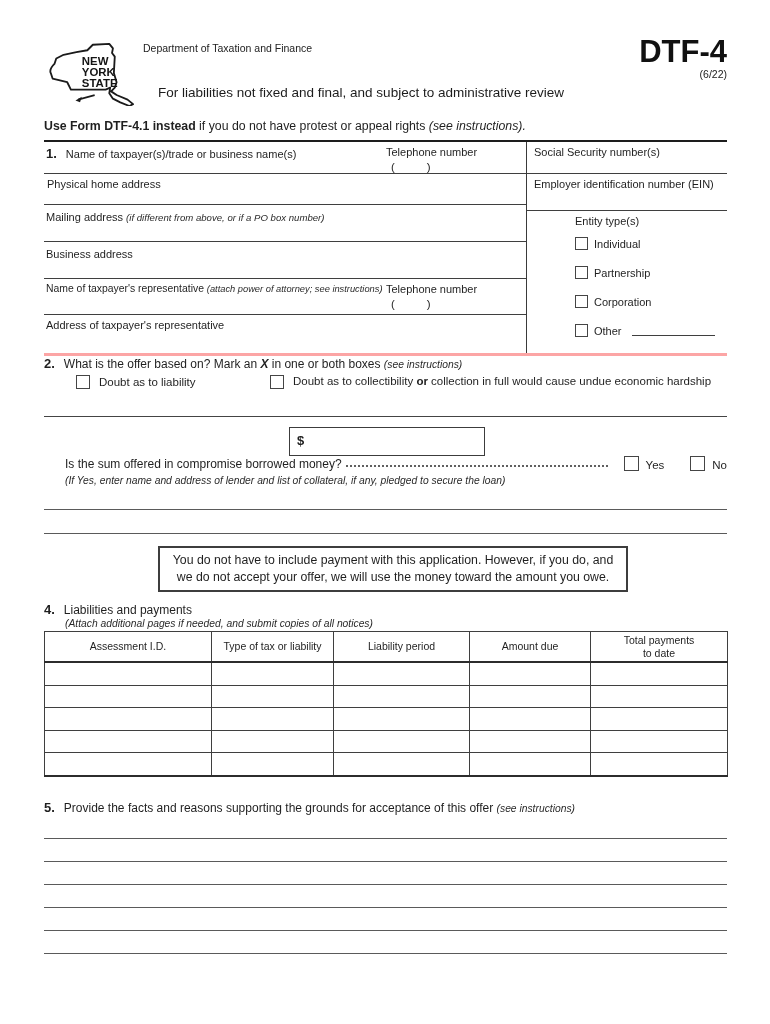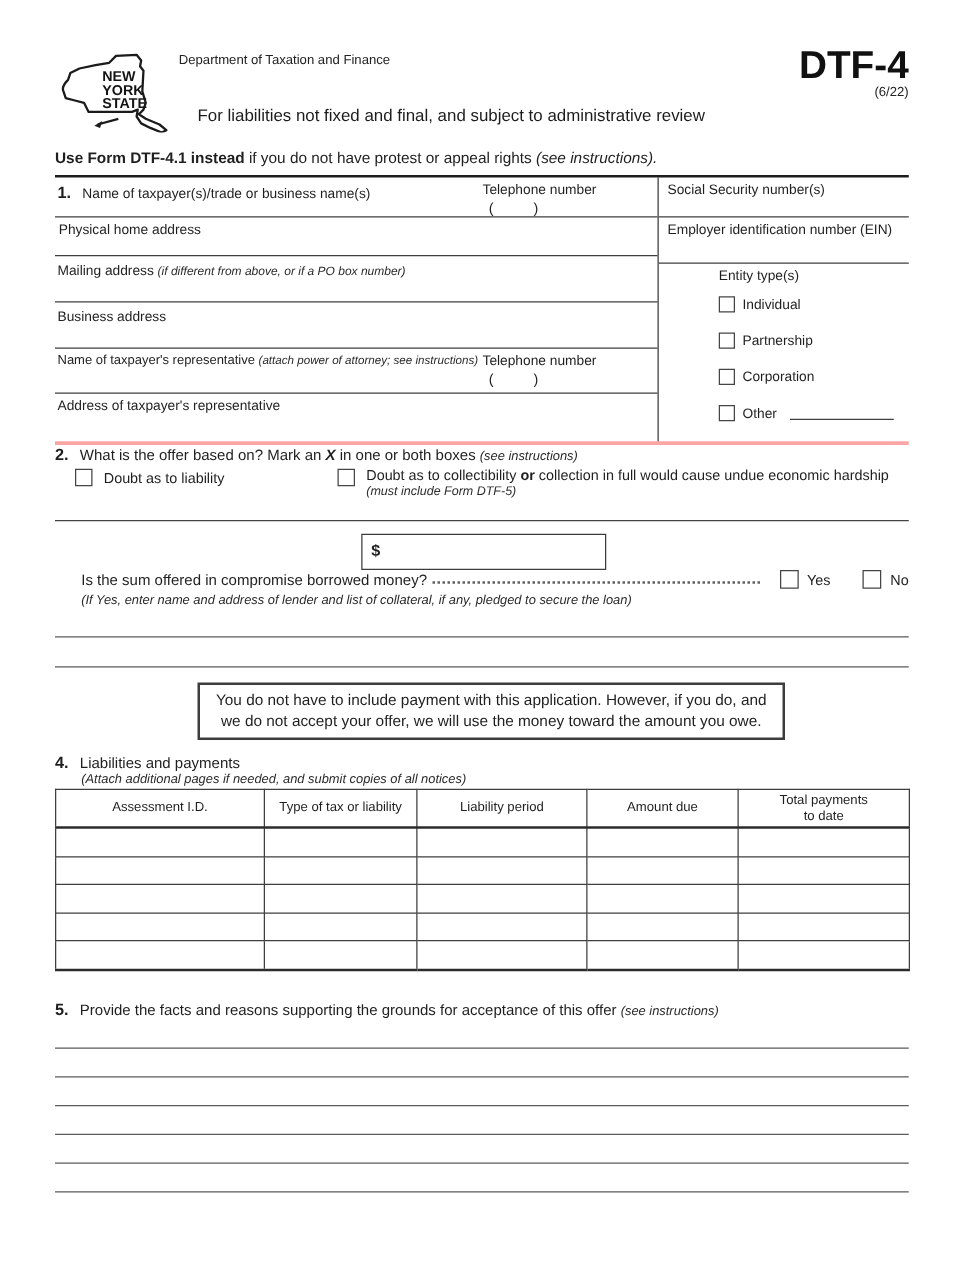--- a/index.html
+++ b/index.html
@@ -32,21 +32,21 @@
   .cb{display:inline-block;width:13px;height:13px;border:1.4px solid #454545;background:#fff;box-sizing:border-box;vertical-align:middle;}
   .entity-row{display:flex;align-items:center;margin:16px 0 0 0;font-size:11px;}
   .entity-row .cb{margin-right:6px;flex:0 0 auto;}
   .entity-row:first-of-type{margin-top:10px;}
   .other-line{flex:1;border-bottom:1.2px solid #3f3f3f;margin:0 12px 1px 10px;height:11px;}
   
   .sec2{position:absolute;left:44px;top:354px;width:683px;height:62px;border-bottom:1.5px solid #444;font-size:12px;}
   .sec2 .q{position:absolute;left:0;top:2px;}
   .opt{position:absolute;top:21px;font-size:11.5px;}
   .opt .cb{width:14px;height:14px;margin-right:9px;vertical-align:-3px;}
-  .opt1{left:16px;text-align:center;}
+  .opt1{left:32px;text-align:center;}
   .opt2{left:226px;width:450px;}
   .opt2 .txt{display:inline-block;vertical-align:top;width:420px;}
   .opt2 .note{display:block;margin-top:1px;font-size:9.8px;}
   
   .sec3-head{position:absolute;left:44px;top:437px;font-size:12px;}
   .amount-box{position:absolute;left:289px;top:427px;width:196px;height:29px;border:1.5px solid #3c3c3c;box-sizing:border-box;font-weight:bold;font-size:13px;padding:5px 0 0 7px;}
   .borrowed-row{position:absolute;left:65px;top:456px;width:662px;display:flex;align-items:flex-end;font-size:12px;}
   .leader{flex:1;border-bottom:2px dotted #606060;margin:0 8px 4px 4px;}
   .yn{display:flex;align-items:flex-end;font-size:11.5px;margin-left:8px;}
   .yn .cb{width:15px;height:15px;margin-right:7px;}
@@ -146,21 +146,21 @@
   </div>
 
   <div class="sec2">
     <div class="q">
       <span class="secnum">2.</span><span>What is the offer based on? Mark an </span><b><i>X</i></b><span> in one or both boxes </span><i class="note" style="font-size:10.3px;">(see instructions)</i>
     </div>
     <div class="opt opt1">
       <span class="cb"></span><span>Doubt as to liability</span>
     </div>
     <div class="opt opt2">
-      <span class="cb"></span><span class="txt"><span>Doubt as to collectibility </span><b>or</b><span> collection in full would cause undue economic hardship</span><i class="note" style="font-size:10px;display:block;margin-top:1px;">(must include Form DTF-5)</i></span>
+      <span class="cb"></span><span class="txt"><span>Doubt as to collectibility </span><b>or</b><span> collection in full would cause undue economic hardship</span></span>
     </div>
   </div>
 
   <div class="amount-box">
     <span>$</span>
   </div>
   <div class="borrowed-row">
     <span>Is the sum offered in compromise borrowed money?</span>
     <span class="leader"></span>
     <span class="yn">

